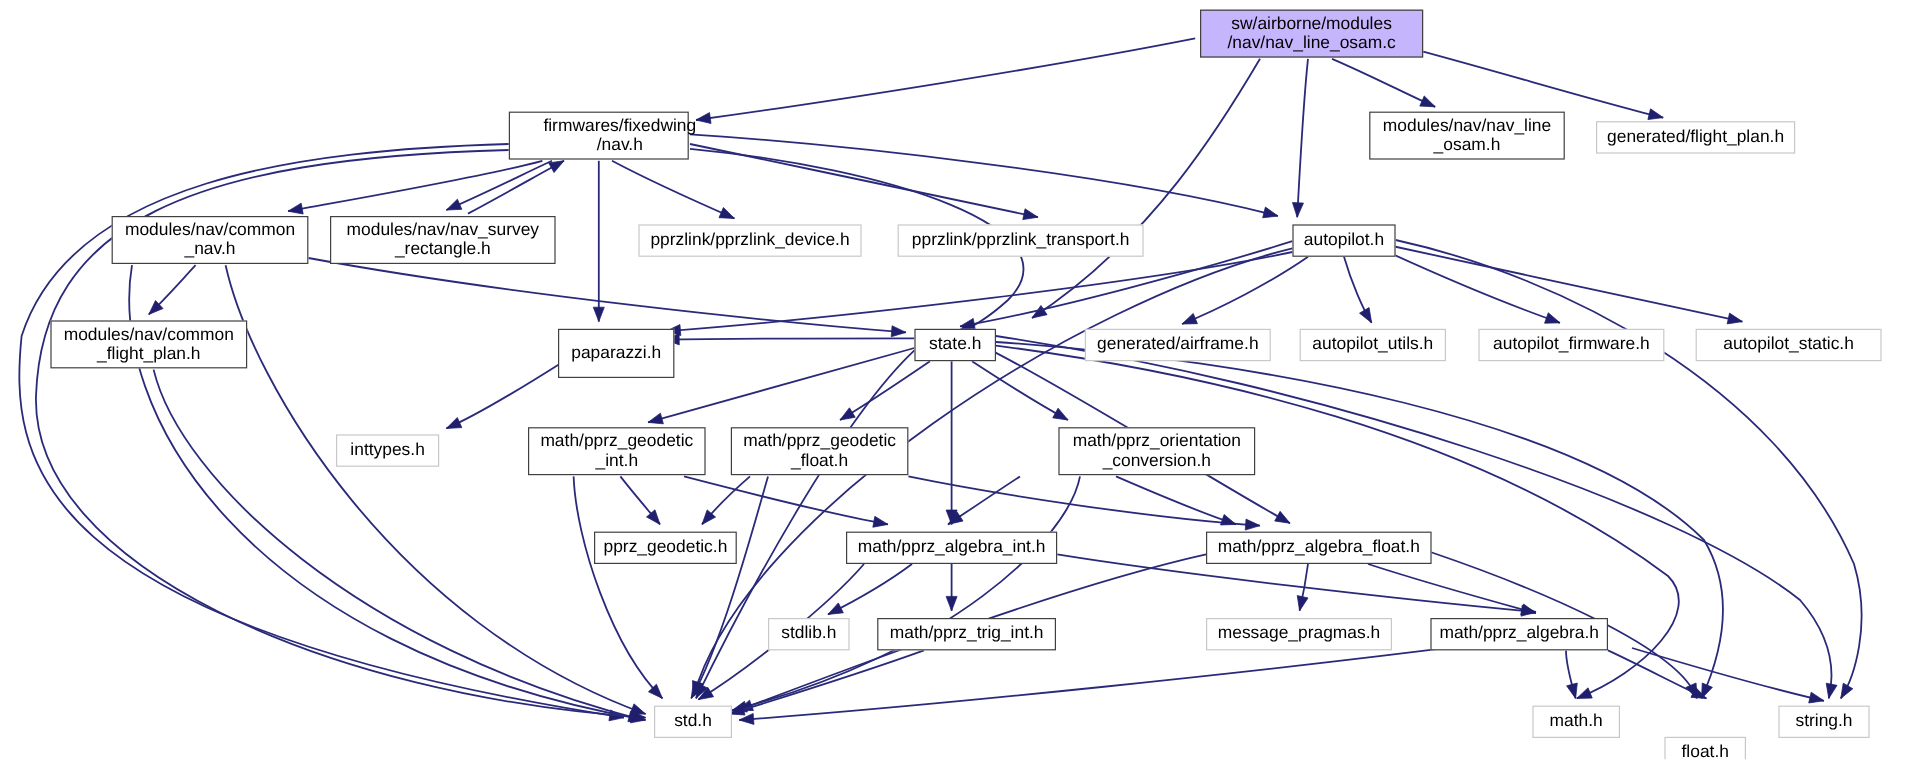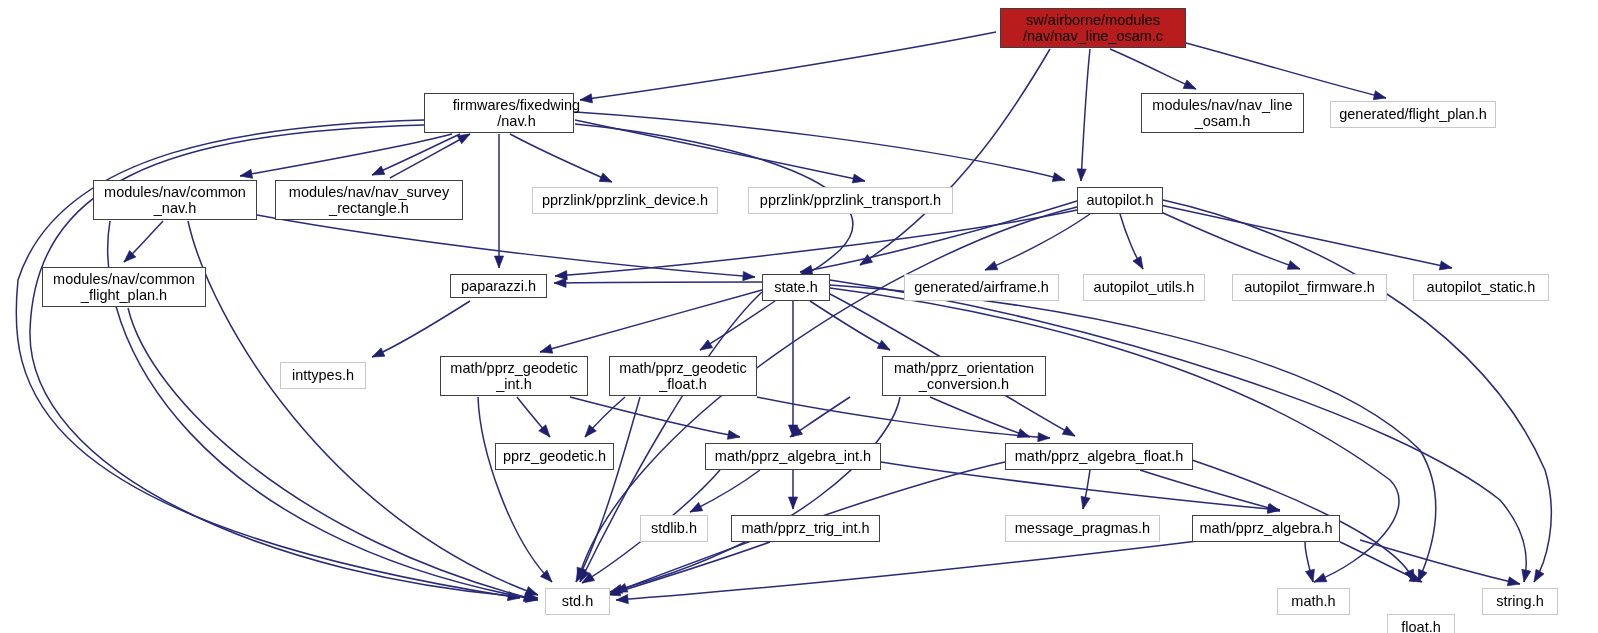--- a/index.html
+++ b/index.html
@@ -46,21 +46,21 @@
     background: #ffffff;
     border: 1px solid #c8c8c8;
     font-size: 14.5px;
     z-index: 5;
   }
   .node-box.solid {
     border: 1.6px solid #404040;
   }
   .node-box.current {
     border: 1.6px solid #404040;
-    background: #b91c1c;
+    background: #c4b5fd;
   }
 </style>
 </head>
 <body>
 
 <div id="graph-root">
   <svg id="graph-svg" viewBox="0 0 1598 633" preserveAspectRatio="none">
       <path class="edge-path" d="M 996,32 C 880,55 690,85 580,100"></path>
       <polygon points="0,0 -12,-4.6 -12,4.6" class="edge-head" transform="translate(580,100) rotate(172.17105340682946)"></polygon>
       <path class="edge-path" d="M 1110,49 C 1145,64 1175,80 1196,89"></path>
@@ -194,26 +194,26 @@
       <div class="node-box external" style="left: 1330px; top: 101px; width: 166px; height: 27px;">generated/flight_plan.h</div>
       <div class="node-box solid" style="left: 93px; top: 180px; width: 164px; height: 40px;">modules/nav/common
 _nav.h</div>
       <div class="node-box solid" style="left: 275px; top: 180px; width: 188px; height: 40px;">modules/nav/nav_survey
 _rectangle.h</div>
       <div class="node-box external" style="left: 532px; top: 187px; width: 186px; height: 27px;">pprzlink/pprzlink_device.h</div>
       <div class="node-box external" style="left: 748px; top: 187px; width: 205px; height: 27px;">pprzlink/pprzlink_transport.h</div>
       <div class="node-box solid" style="left: 1077px; top: 187px; width: 86px; height: 27px;">autopilot.h</div>
       <div class="node-box solid" style="left: 42px; top: 267px; width: 164px; height: 40px;">modules/nav/common
 _flight_plan.h</div>
-      <div class="node-box solid" style="left: 450px; top: 274px; width: 97px; height: 24px;">paparazzi.h</div>
+      <div class="node-box solid" style="left: 465px; top: 274px; width: 97px; height: 41px;">paparazzi.h</div>
       <div class="node-box solid" style="left: 762px; top: 274px; width: 68px; height: 27px;">state.h</div>
       <div class="node-box external" style="left: 904px; top: 274px; width: 155px; height: 27px;">generated/airframe.h</div>
       <div class="node-box external" style="left: 1083px; top: 274px; width: 122px; height: 27px;">autopilot_utils.h</div>
       <div class="node-box external" style="left: 1232px; top: 274px; width: 155px; height: 27px;">autopilot_firmware.h</div>
-      <div class="node-box external" style="left: 1413px; top: 274px; width: 136px; height: 27px;">autopilot_static.h</div>
+      <div class="node-box external" style="left: 1413px; top: 274px; width: 155px; height: 27px;">autopilot_static.h</div>
       <div class="node-box external" style="left: 280px; top: 362px; width: 86px; height: 27px;">inttypes.h</div>
       <div class="node-box solid" style="left: 440px; top: 356px; width: 148px; height: 40px;">math/pprz_geodetic
 _int.h</div>
       <div class="node-box solid" style="left: 609px; top: 356px; width: 148px; height: 40px;">math/pprz_geodetic
 _float.h</div>
       <div class="node-box solid" style="left: 834px; top: 356px; width: 164px; height: 40px; margin-left: 48px;">math/pprz_orientation
 _conversion.h</div>
       <div class="node-box solid" style="left: 495px; top: 443px; width: 119px; height: 27px;">pprz_geodetic.h</div>
       <div class="node-box solid" style="left: 705px; top: 443px; width: 176px; height: 27px;">math/pprz_algebra_int.h</div>
       <div class="node-box solid" style="left: 1005px; top: 443px; width: 188px; height: 27px; text-align: center;">math/pprz_algebra_float.h</div>

